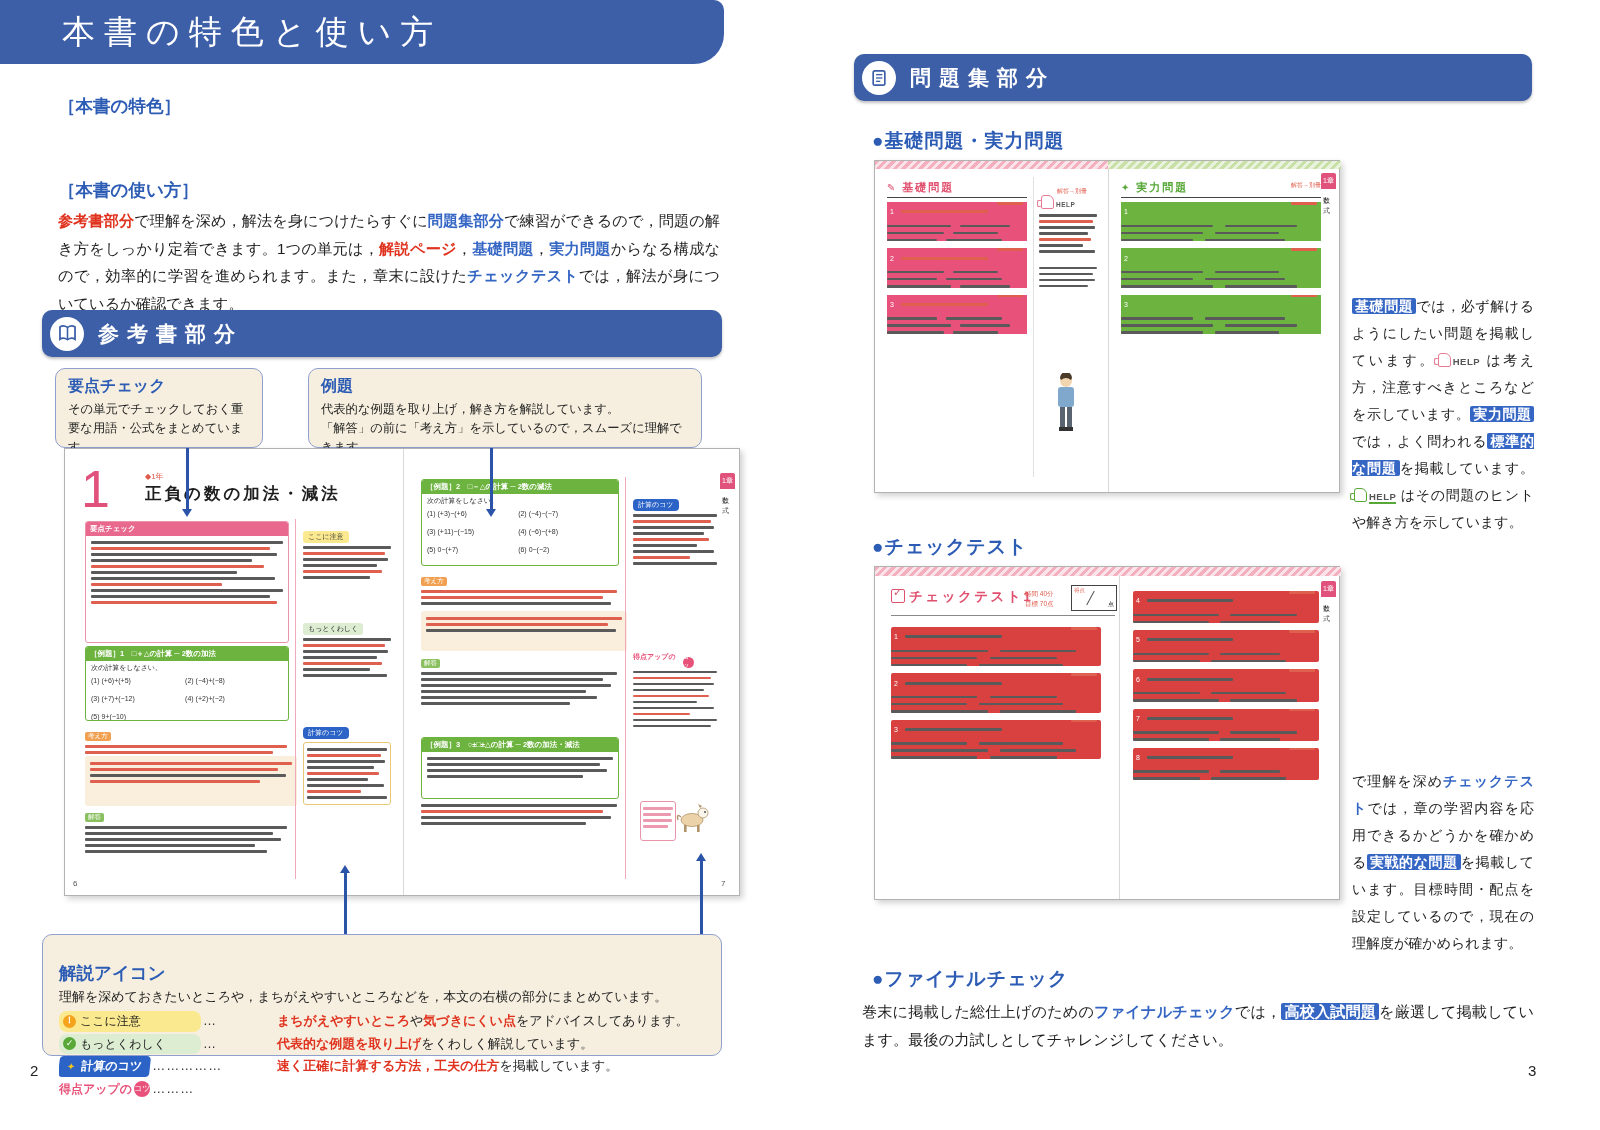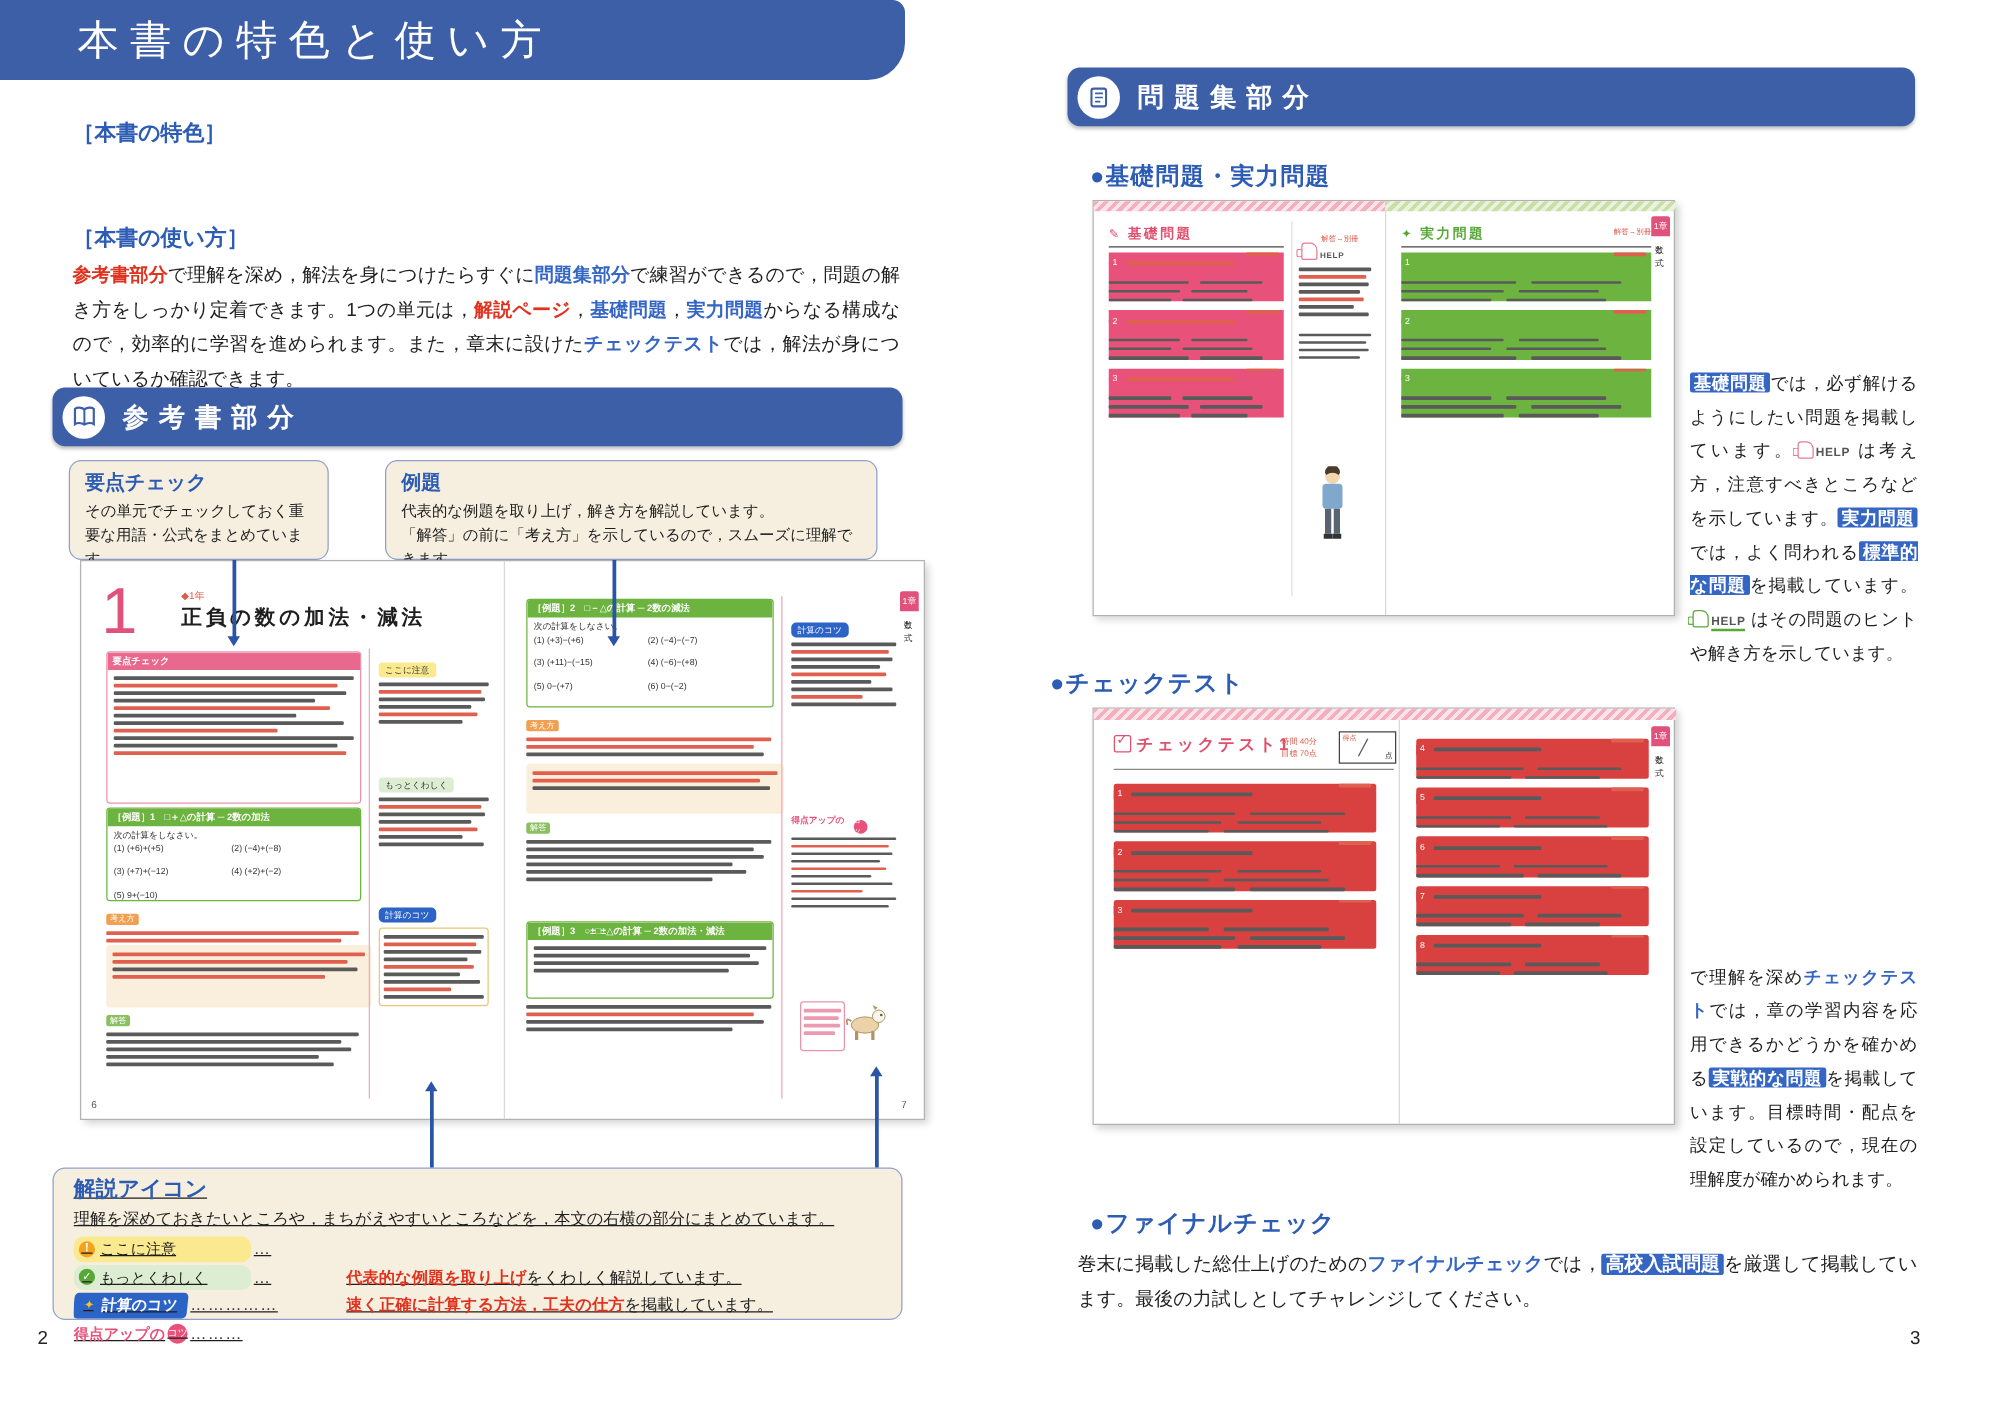--- a/index.html
+++ b/index.html
@@ -24,21 +24,21 @@
           color:#fff;font-weight:bold;font-size:21px;letter-spacing:8px;box-shadow:0 2px 3px rgba(0,0,0,.25);}
   .bicon{width:34px;height:34px;background:#fff;border-radius:50%;margin-left:8px;flex:0 0 auto;
          display:flex;align-items:center;justify-content:center;}
 
   
   .callout{background:#f6efdf;border:1.5px solid #8fa0ce;border-radius:10px;padding:7px 12px;box-sizing:border-box;}
   .callout .ch{color:#2d5cb5;font-size:16px;font-weight:bold;margin:0 0 3px 0;}
   .callout .cb{font-size:12.3px;line-height:1.55;}
 
   
-  .icons-box{background:#f6efdf;border:1.5px solid #8fa0ce;border-radius:10px;padding:4px 16px;box-sizing:border-box;text-decoration:underline;}
+  .icons-box{background:#f6efdf;border:1.5px solid #8fa0ce;border-radius:10px;padding:26px 16px;box-sizing:border-box;}
   .icons-box .ih{color:#2d5cb5;font-size:17.5px;font-weight:bold;margin:0 0 3px 0;}
   .icons-box .ii{font-size:13px;margin:0 0 5px 0;}
   .legend-row{display:flex;align-items:center;font-size:13px;line-height:1.55;margin:2px 0;}
   .lbadge-area{width:218px;flex:0 0 auto;display:flex;align-items:center;overflow:hidden;white-space:nowrap;}
   .lbadge{display:inline-flex;align-items:center;gap:4px;font-size:12px;}
   .b-attention{background:#fbe98f;border-radius:8px;padding:1px 10px 1px 4px;width:128px;}
   .b-more{background:#dcedd2;border-radius:8px;padding:1px 10px 1px 4px;width:128px;}
   .b-calc{background:#2b63c6;color:#fff;font-weight:bold;border-radius:4px;padding:1px 8px;transform:skewX(-6deg);}
   .b-tokuten{color:#e8527a;font-weight:bold;}
   .bic{display:inline-flex;width:13px;height:13px;border-radius:50%;color:#fff;font-size:9px;font-weight:bold;
@@ -385,20 +385,21 @@
     <div class="ii">理解を深めておきたいところや，まちがえやすいところなどを，本文の右横の部分にまとめています。</div>
     <div>
         <div class="legend-row">
           <span class="lbadge-area">
             <span class="lbadge b-attention">
               <span class="bic bic-attention">！</span>
               <span>ここに注意</span>
             </span>
             <span class="ldots">…</span>
           </span>
+          <span><span class="seg-red">まちがえやすいところ</span><span>や</span><span class="seg-red">気づきにくい点</span><span>をアドバイスしてあります。</span></span>
         </div>
         <div class="legend-row">
           <span class="lbadge-area">
             <span class="lbadge b-more">
               <span class="bic bic-more">✓</span>
               <span>もっとくわしく</span>
             </span>
             <span class="ldots">…</span>
           </span>
           <span><span class="seg-red">代表的な例題を取り上げ</span><span>をくわしく解説しています。</span></span>
@@ -577,21 +578,21 @@
         </div>
     </div>
     <div class="chapter-tab" style="right:3px;top:12px;">
       <div class="ct-top">1章</div>
       <div class="ct-bot">数と式</div>
     </div>
   </div>
 
   <div class="abs sidebar" style="left:1352px;top:293px;width:182px;"><span class="seg-bluebox">基礎問題</span><span>では，必ず解けるようにしたい問題を掲載しています。</span><span class="ic help-hand-pink"></span><span class="seg-helptext">HELP</span><span> は考え方，注意すべきところなどを示しています。</span><span class="seg-bluebox">実力問題</span><span>では，よく問われる</span><span class="seg-bluebox">標準的な問題</span><span>を掲載しています。</span><span class="ic help-hand-green"></span><span class="seg-helptextg">HELP</span><span> はその問題のヒントや解き方を示しています。</span></div>
 
-  <div class="abs bullet-h" style="left:840px;top:534px;">●チェックテスト</div>
+  <div class="abs bullet-h" style="left:872px;top:534px;">●チェックテスト</div>
 
   <div class="abs mini" style="left:874px;top:566px;width:466px;height:334px;">
     <div class="abs stripe-pink" style="left:0;top:0;width:466px;height:9px;"></div>
     <div class="abs" style="left:16px;top:20px;width:200px;">
       <span class="ckicon"></span><span class="ck-title">チェックテスト1</span>
     </div>
     <div class="abs ck-meta" style="left:150px;top:22px;">
       <div>時間 40分</div>
       <div>目標 70点</div>
     </div>

